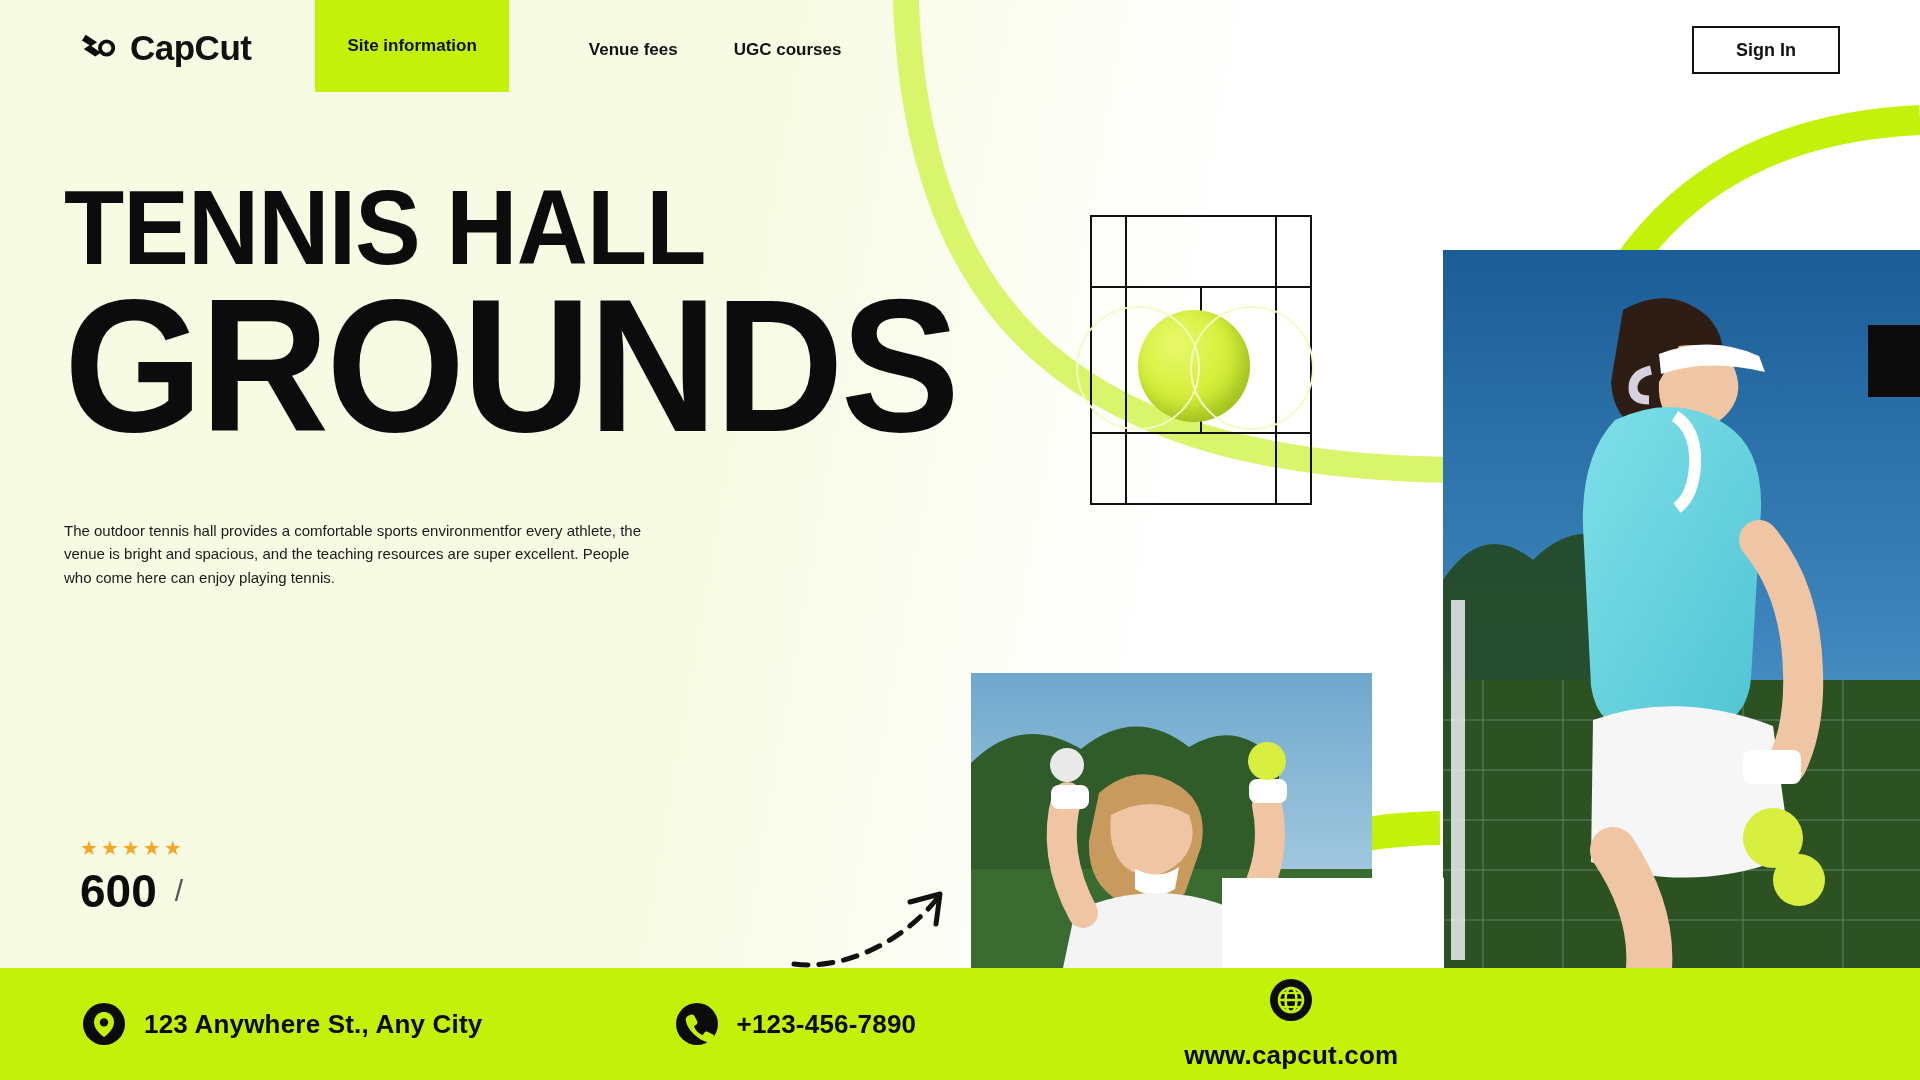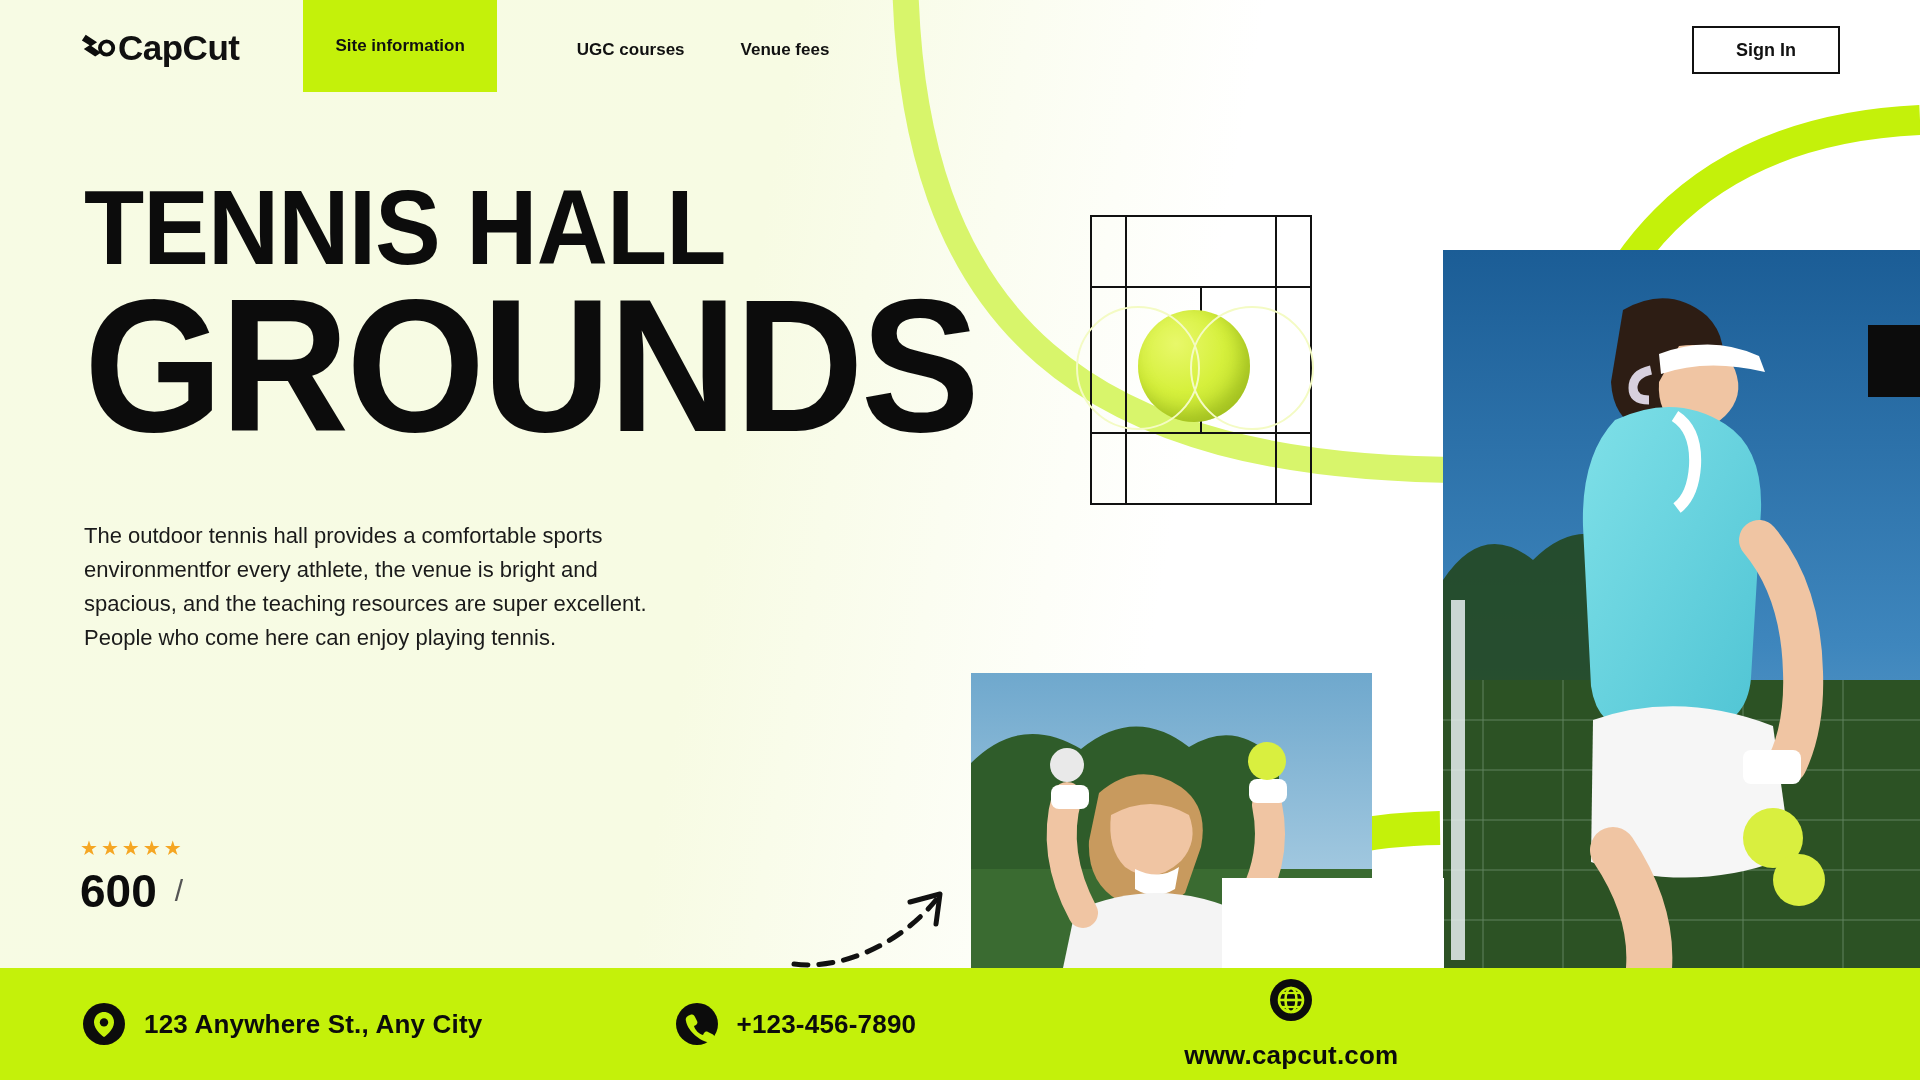--- a/index.html
+++ b/index.html
@@ -19,21 +19,21 @@
   
   .arc-svg { position: absolute; inset: 0; width: 1920px; height: 1080px; pointer-events: none; }
 
   
   .header {
     position: absolute; top: 0; left: 0; width: 1920px; height: 92px;
     display: flex; align-items: flex-start;
     z-index: 20;
   }
   .logo-wrap {
-    display: flex; align-items: center; 
+    display: flex; align-items: center; gap: 12px;
     margin-left: 80px; margin-top: 28px;
   }
   .logo-mark { width: 38px; height: 38px; display:block; }
   .logo-text {
     font-size: 35px; font-weight: 700; color: #111; letter-spacing: -0.5px;
     font-family: "Liberation Sans", sans-serif;
   }
   .nav { display: flex; align-items: flex-start; margin-left: 64px; }
   .nav-item {
     font-size: 17px; font-weight: 700; color: #111;
@@ -52,36 +52,36 @@
     position: absolute; right: 80px; top: 26px;
     width: 148px; height: 48px;
     border: 2px solid #111; background: transparent;
     font-size: 18px; font-weight: 700; color: #111;
     display: flex; align-items: center; justify-content: center;
     cursor: pointer;
     font-family: "Liberation Sans", sans-serif;
   }
 
   
-  .hero { position: absolute; left: 84px; top: 182px; z-index: 12; width: 840px; }
+  .hero { position: absolute; left: 64px; top: 182px; z-index: 12; width: 840px; }
   .title-1 {
     font-family: "Liberation Sans Narrow", "Liberation Sans", sans-serif;
     font-size: 106px; line-height: 0.86; font-weight: 700;
     letter-spacing: -1px; color: #0c0c0c;
     transform: scaleX(0.93); transform-origin: left center;
   }
   .title-2 {
     font-family: "Liberation Sans Narrow", "Liberation Sans", sans-serif;
     font-size: 190px; line-height: 0.80; font-weight: 700;
     letter-spacing: -3px; color: #0c0c0c; margin-top: 16px;
     transform: scaleX(0.94); transform-origin: left center;
   }
   .para {
     margin-top: 78px;
-    font-size: 22px; line-height: 1.55; color: #1a1a1a; max-width: 590px;
+    font-size: 15px; line-height: 1.55; color: #1a1a1a; max-width: 590px;
   }
 
   
   .rating { position: absolute; left: 80px; top: 838px; z-index: 12; }
   .stars { color: #f5a623; font-size: 20px; letter-spacing: 3px; line-height: 1; }
   .rating-row { display: flex; align-items: center; margin-top: 10px; justify-content: space-between; }
   .rating-num { font-size: 46px; font-weight: 700; color: #0c0c0c; line-height: 1; }
   .rating-slash { font-size: 30px; color: #555; margin: 0 22px 0 18px; font-weight: 400; }
   .rating-label {
     font-size: 17px; font-weight: 700; color: #0c0c0c; line-height: 1.45;
@@ -154,22 +154,22 @@
       <svg class="logo-mark" viewBox="0 0 40 40">
         <path d="M6 6 L18 14 L12 18 L22 25 L16 29 L4 21 L10 17 L2 12 Z" fill="#0c0c0c"></path>
         <circle cx="28" cy="20" r="7" fill="none" stroke="#0c0c0c" stroke-width="4"></circle>
       </svg>
       <span class="logo-text">CapCut</span>
     </div>
 
     <nav class="nav">
       <div class="nav-item active">Site information</div>
       <div class="nav-spacer"></div>
+      <div class="nav-item">Venue fees</div>
       <div class="nav-item">UGC courses</div>
-      <div class="nav-item">Venue fees</div>
     </nav>
 
     <button class="signin">Sign In</button>
   </div>
 
   <div class="hero">
     <div class="title-1">TENNIS HALL</div>
     <div class="title-2">GROUNDS</div>
     <p class="para">The outdoor tennis hall provides a comfortable sports environmentfor every athlete, the venue is bright and spacious, and the teaching resources are super excellent. People who come here can enjoy playing tennis.</p>
   </div>

